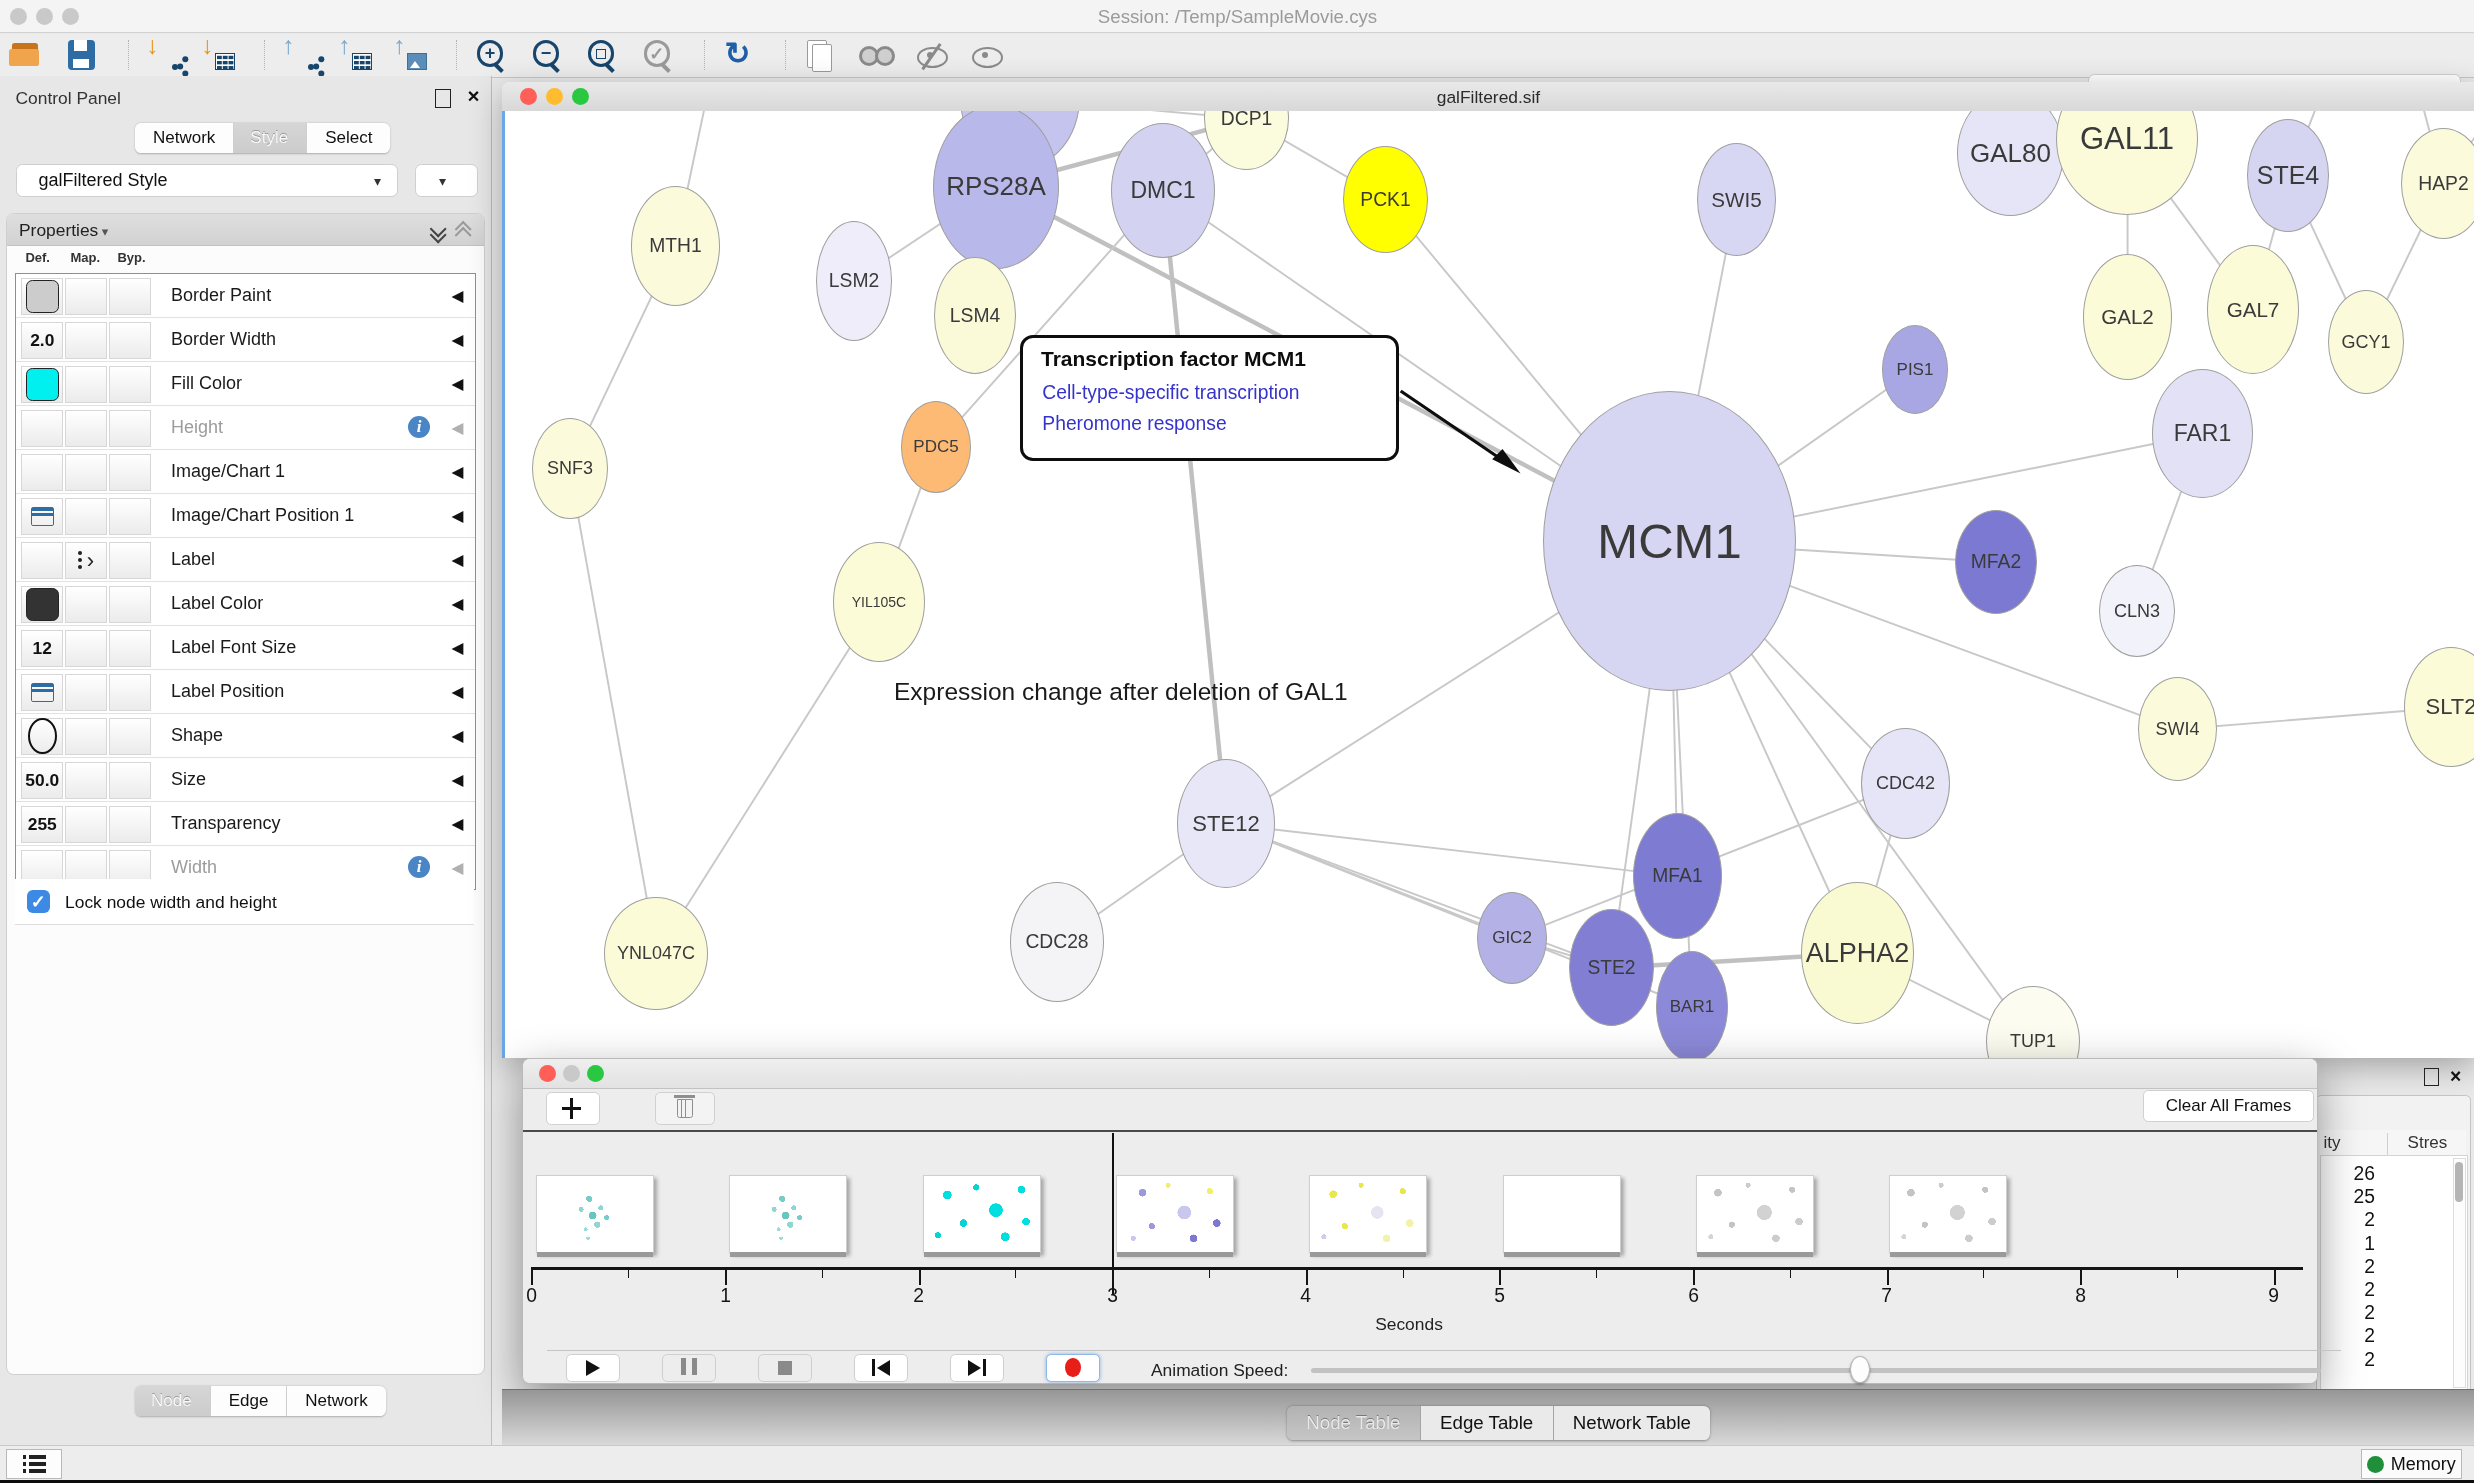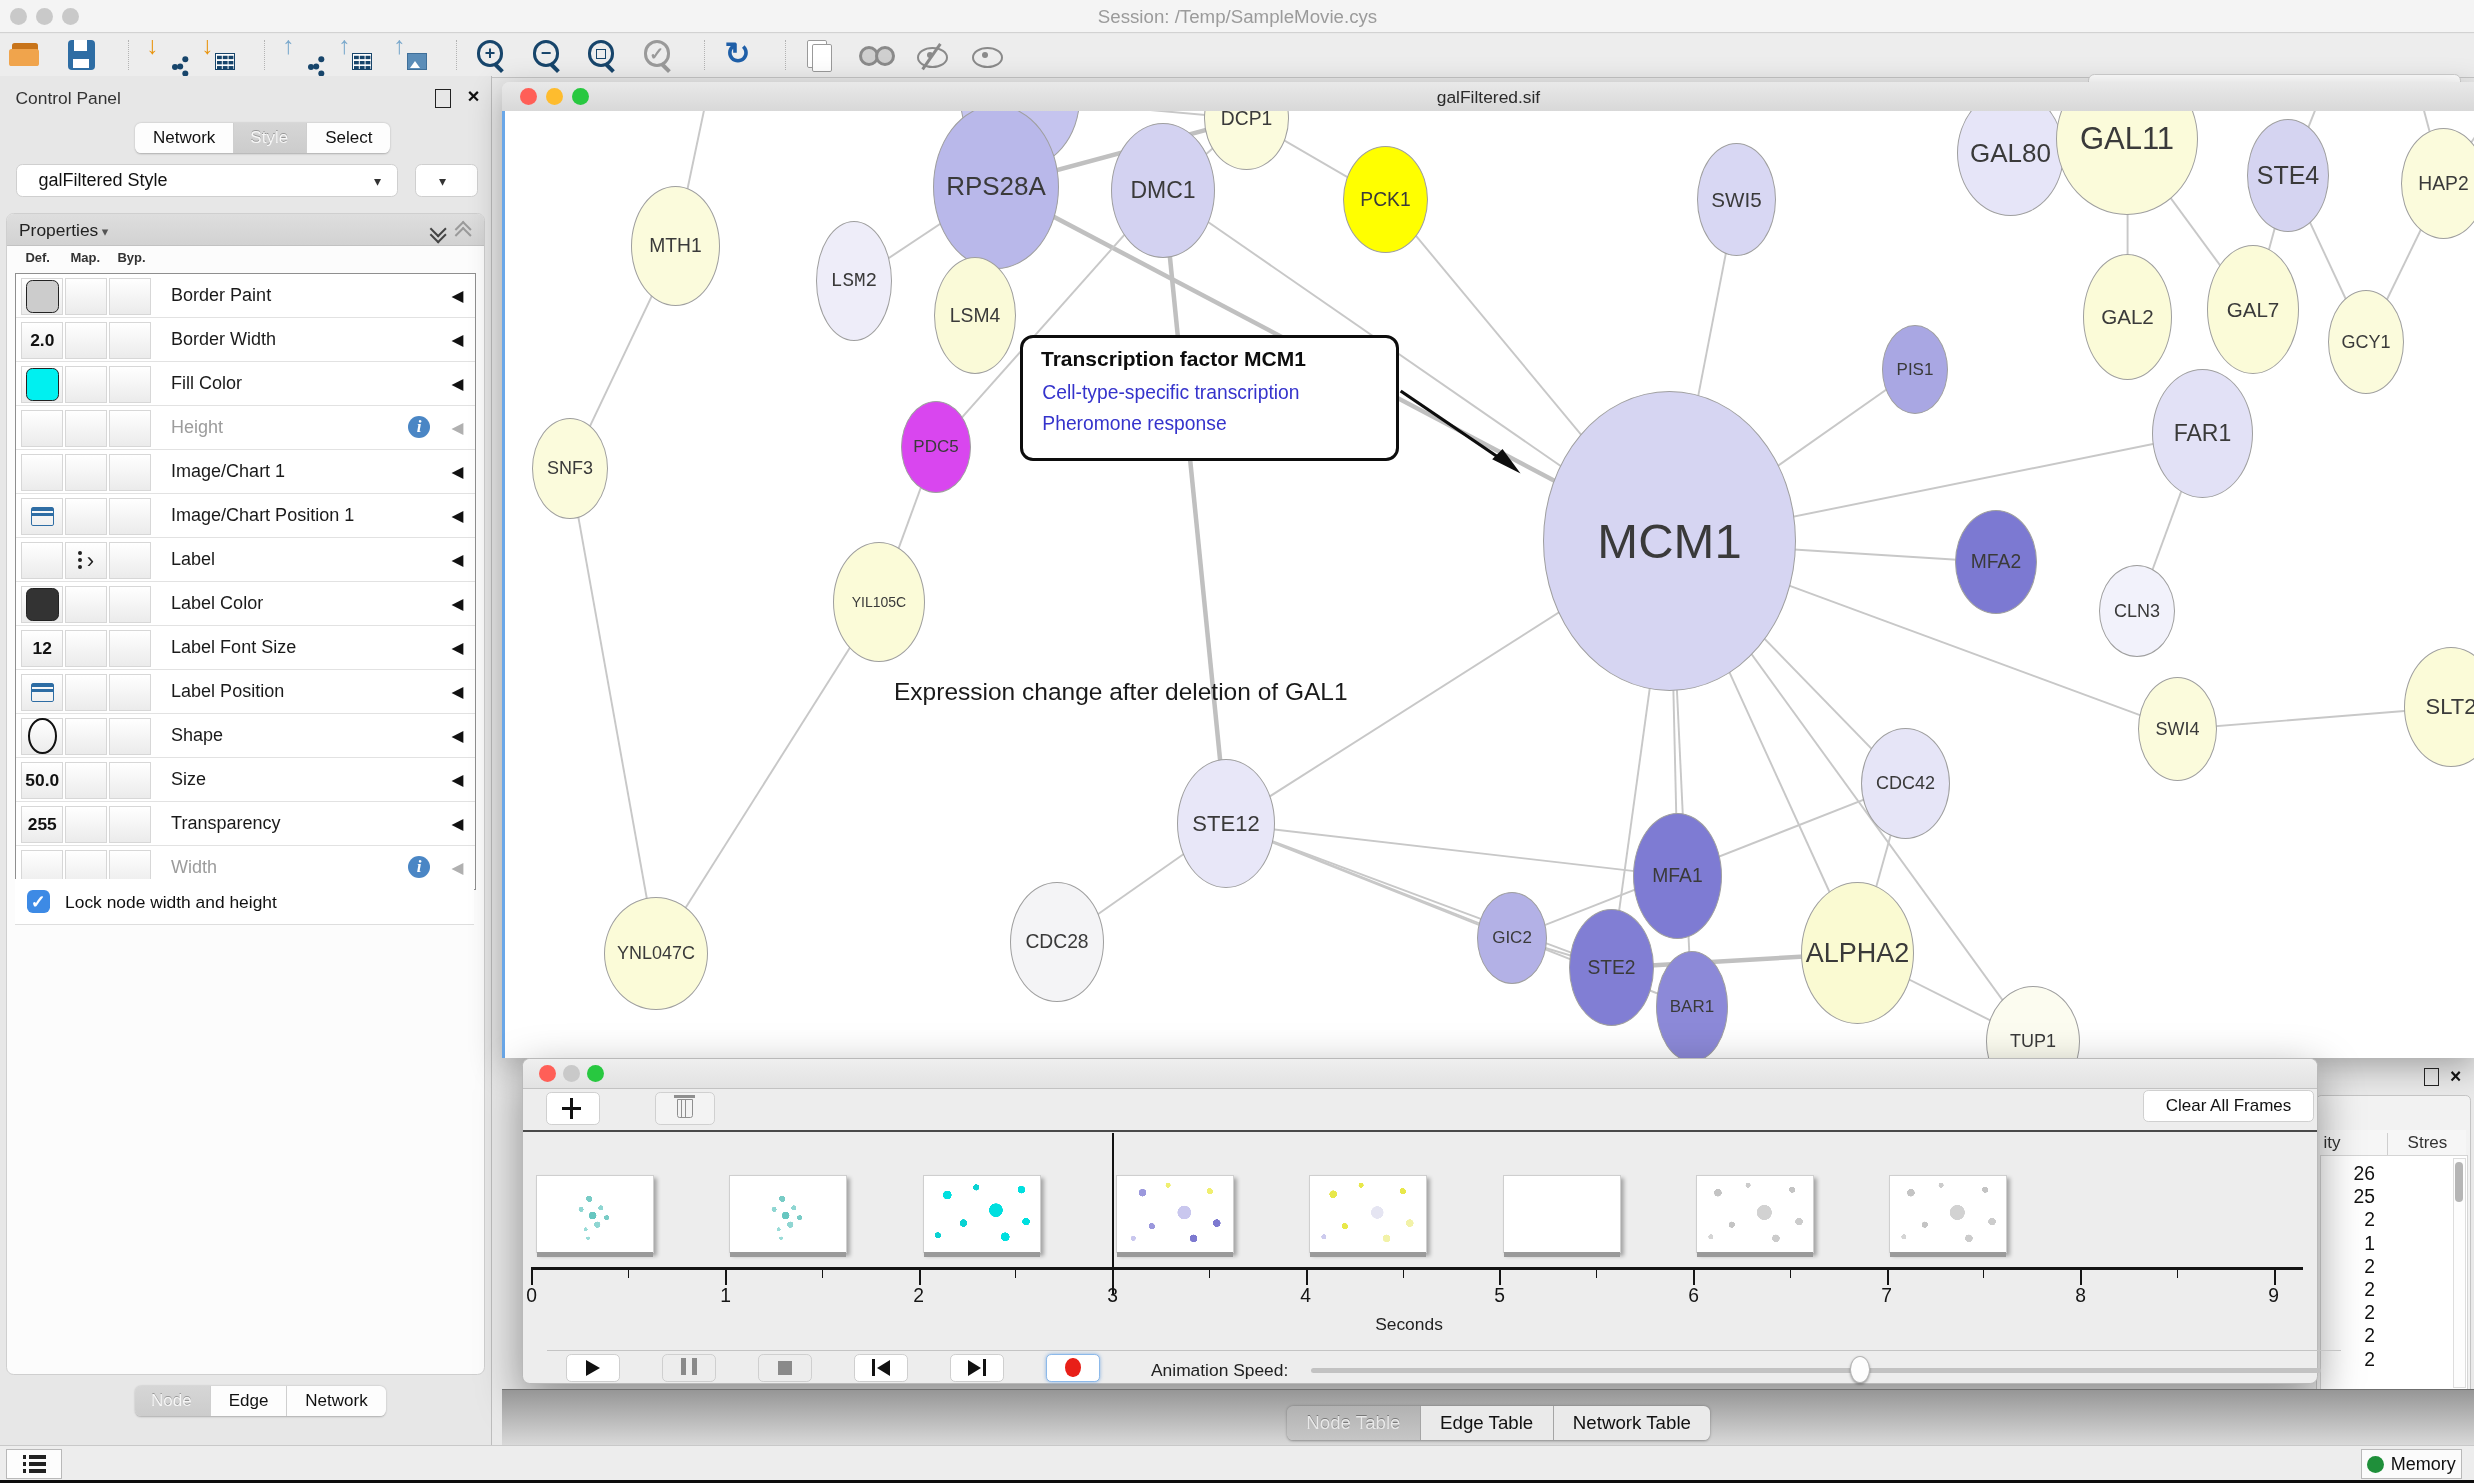--- a/index.html
+++ b/index.html
@@ -583,21 +583,21 @@
           </div>
           <div class="node" style="left: 1745px; top: 8px; width: 82px; height: 113px; background: rgb(213, 212, 241); font-size: 25px; justify-content: center;">
             <span>STE4</span>
           </div>
           <div class="node" style="left: 1899px; top: 17px; width: 85px; height: 111px; background: rgb(251, 251, 220); font-size: 19.3px;">
             <span>HAP2</span>
           </div>
           <div class="node" style="left: 129px; top: 75px; width: 89px; height: 120px; background: rgb(251, 251, 220); font-size: 19.3px;">
             <span>MTH1</span>
           </div>
-          <div class="node" style="left: 314px; top: 110px; width: 76px; height: 120px; background: rgb(238, 237, 249); font-size: 19.3px; font-family: Liberation Mono, monospace;">
+          <div class="node" style="left: 314px; top: 110px; width: 76px; height: 120px; background: rgb(238, 237, 249); font-size: 19.3px;">
             <span>LSM2</span>
           </div>
           <div class="node" style="left: 432px; top: 146px; width: 82px; height: 117px; background: rgb(250, 250, 216); font-size: 19.3px;">
             <span>LSM4</span>
           </div>
           <div class="node" style="left: 1581px; top: 143px; width: 89px; height: 126px; background: rgb(251, 251, 216); font-size: 20.6px;">
             <span>GAL2</span>
           </div>
           <div class="node" style="left: 1705px; top: 134px; width: 92px; height: 129px; background: rgb(251, 251, 216); font-size: 20.6px;">
             <span>GAL7</span>
@@ -607,21 +607,21 @@
           </div>
           <div class="node" style="left: 1380px; top: 214px; width: 66px; height: 89px; background: rgb(169, 167, 227); font-size: 17px;">
             <span>PIS1</span>
           </div>
           <div class="node" style="left: 1650px; top: 258px; width: 101px; height: 129px; background: rgb(226, 225, 246); font-size: 23px;">
             <span>FAR1</span>
           </div>
           <div class="node" style="left: 30px; top: 307px; width: 76px; height: 101px; background: rgb(251, 251, 220); font-size: 18px;">
             <span>SNF3</span>
           </div>
-          <div class="node" style="left: 399px; top: 290px; width: 70px; height: 92px; background: #d946ef; font-size: 17px;">
+          <div class="node" style="left: 399px; top: 290px; width: 70px; height: 92px; background: #fdba74; font-size: 17px;">
             <span>PDC5</span>
           </div>
           <div class="node" style="left: 1041px; top: 280px; width: 253px; height: 300px; background: rgb(214, 213, 242); font-size: 49px;">
             <span>MCM1</span>
           </div>
           <div class="node" style="left: 1453px; top: 399px; width: 82px; height: 104px; background: rgb(124, 121, 210); font-size: 19.3px;">
             <span>MFA2</span>
           </div>
           <div class="node" style="left: 1597px; top: 454px; width: 76px; height: 92px; background: rgb(242, 242, 251); font-size: 18px;">
             <span>CLN3</span>

